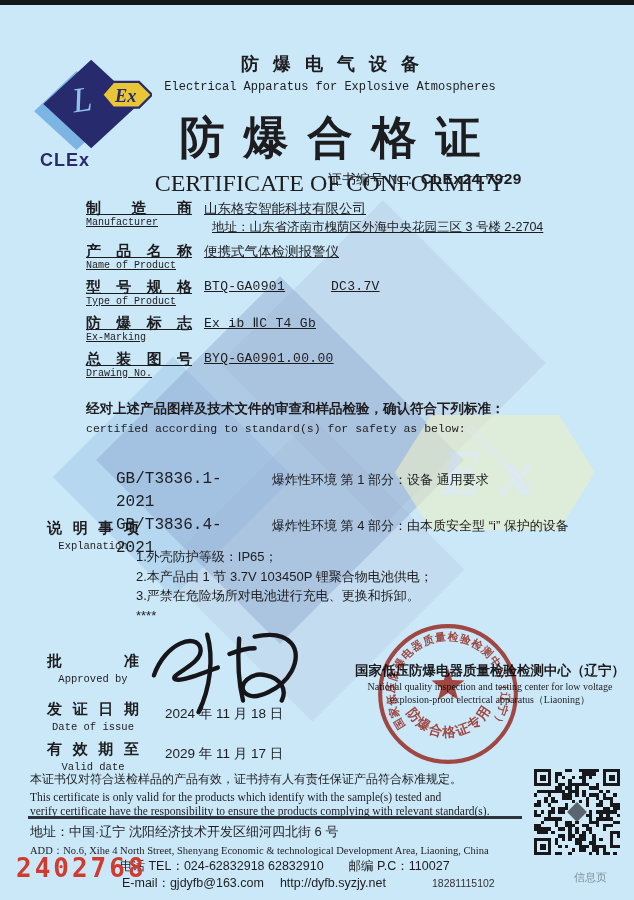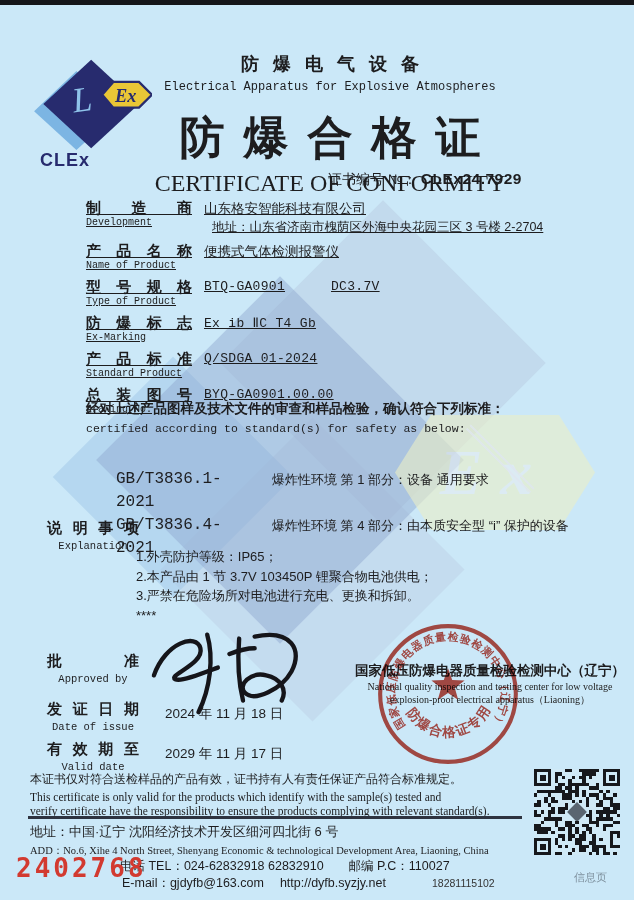--- a/index.html
+++ b/index.html
@@ -128,21 +128,21 @@
   </div>
   <div id="certno">
     <span>证书编号 №：</span>
     <b>CLEx24.7929</b>
   </div>
 
   <div id="fields">
     <div class="row">
       <div class="flabel">
         <div class="cn">制造商</div>
-        <div class="en">Development</div>
+        <div class="en">Manufacturer</div>
       </div>
       <div class="fvalue">
         <div class="v-cn">山东格安智能科技有限公司</div>
         <div class="v-cn addr">地址：山东省济南市槐荫区外海中央花园三区 3 号楼 2-2704</div>
       </div>
     </div>
     <div class="row">
       <div class="flabel">
         <div class="cn">产品名称</div>
         <div class="en">Name of Product</div>
@@ -159,27 +159,20 @@
       <div class="fvalue v-mono">
         <span>BTQ-GA0901</span><span class="gap"></span><span>DC3.7V</span>
       </div>
     </div>
     <div class="row">
       <div class="flabel">
         <div class="cn">防爆标志</div>
         <div class="en">Ex-Marking</div>
       </div>
       <div class="fvalue v-mono">Ex ib ⅡC T4 Gb</div>
-    </div>
-    <div class="row">
-      <div class="flabel">
-        <div class="cn">产品标准</div>
-        <div class="en">Standard Product</div>
-      </div>
-      <div class="fvalue v-mono">Q/SDGA 01-2024</div>
     </div>
     <div class="row">
       <div class="flabel">
         <div class="cn">总装图号</div>
         <div class="en">Drawing No.</div>
       </div>
       <div class="fvalue v-mono">BYQ-GA0901.00.00</div>
     </div>
   </div>
 

